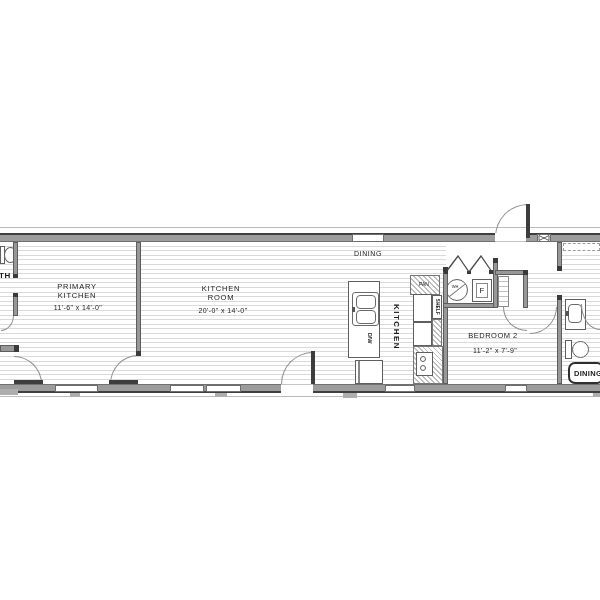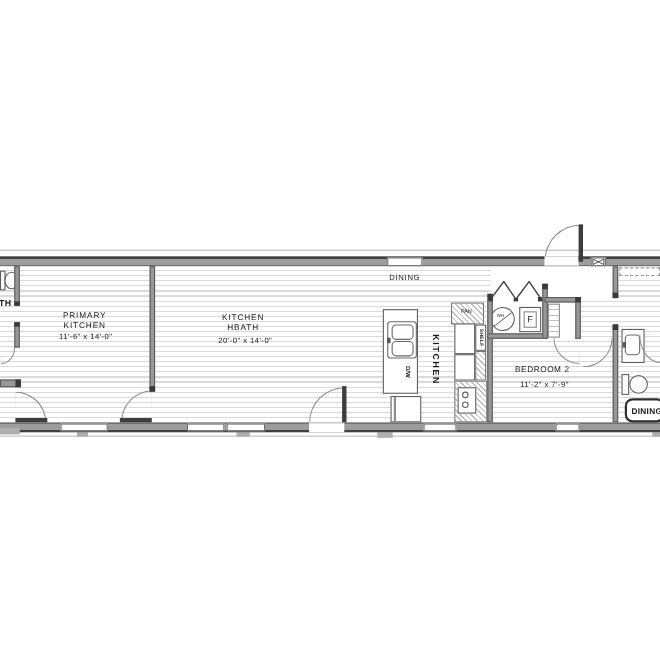--- a/index.html
+++ b/index.html
@@ -153,21 +153,21 @@
   <div class="fix" style="left:568px;top:304px;width:14px;height:19px;border-radius:4px;border-color:#6a6a6a;"></div>
   <div style="left:566px;top:311px;width:3px;height:5px;background:#555;z-index:4;"></div>
   <div class="fix" style="left:565px;top:340px;width:7px;height:19px;"></div>
   <div class="fix" style="left:572px;top:341px;width:17px;height:17px;border-radius:50%;"></div>
 
   <div class="lbl" style="left:77px;top:287px;font-size:7.5px;letter-spacing:0.8px;">PRIMARY</div>
   <div class="lbl" style="left:77px;top:296px;font-size:7.5px;letter-spacing:0.8px;">KITCHEN</div>
   <div class="lbl" style="left:78px;top:307px;font-size:7px;letter-spacing:0.4px;">11'-6" x  14'-0"</div>
 
   <div class="lbl" style="left:221px;top:289px;font-size:7.5px;letter-spacing:0.8px;">KITCHEN</div>
-  <div class="lbl" style="left:221px;top:298px;font-size:7.5px;letter-spacing:0.8px;">HBATH</div>
+  <div class="lbl" style="left:221px;top:298px;font-size:7.5px;letter-spacing:0.8px;">ROOM</div>
   <div class="lbl" style="left:223px;top:310px;font-size:7px;letter-spacing:0.4px;">20'-0" x  14'-0"</div>
 
   <div class="lbl" style="left:368px;top:253px;font-size:7px;letter-spacing:0.6px;">DINING</div>
 
   <div class="vlbl" style="left:396px;top:327px;font-size:8px;letter-spacing:1.5px;">KITCHEN</div>
 
   <div class="lbl" style="left:493px;top:336px;font-size:7.5px;letter-spacing:0.5px;">BEDROOM 2</div>
   <div class="lbl" style="left:495px;top:350px;font-size:7px;letter-spacing:0.4px;">11'-2" x  7'-9"</div>
 
   <div class="leftlbl" style="left:-1px;top:272px;font-size:8px;letter-spacing:0.5px;">TH</div>

